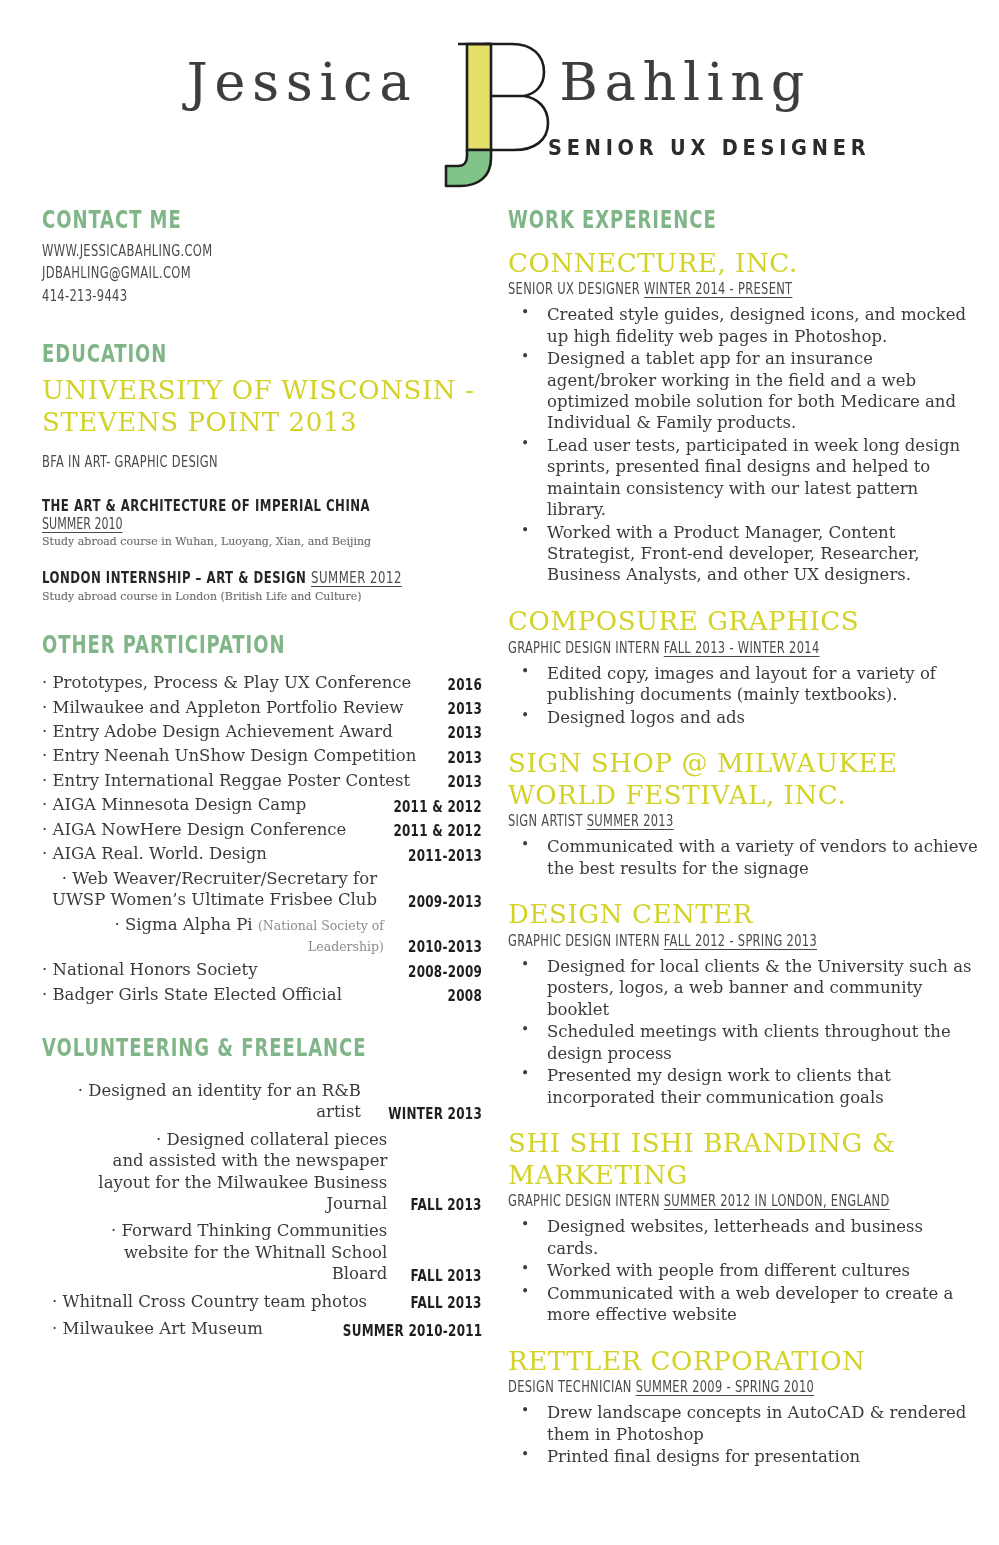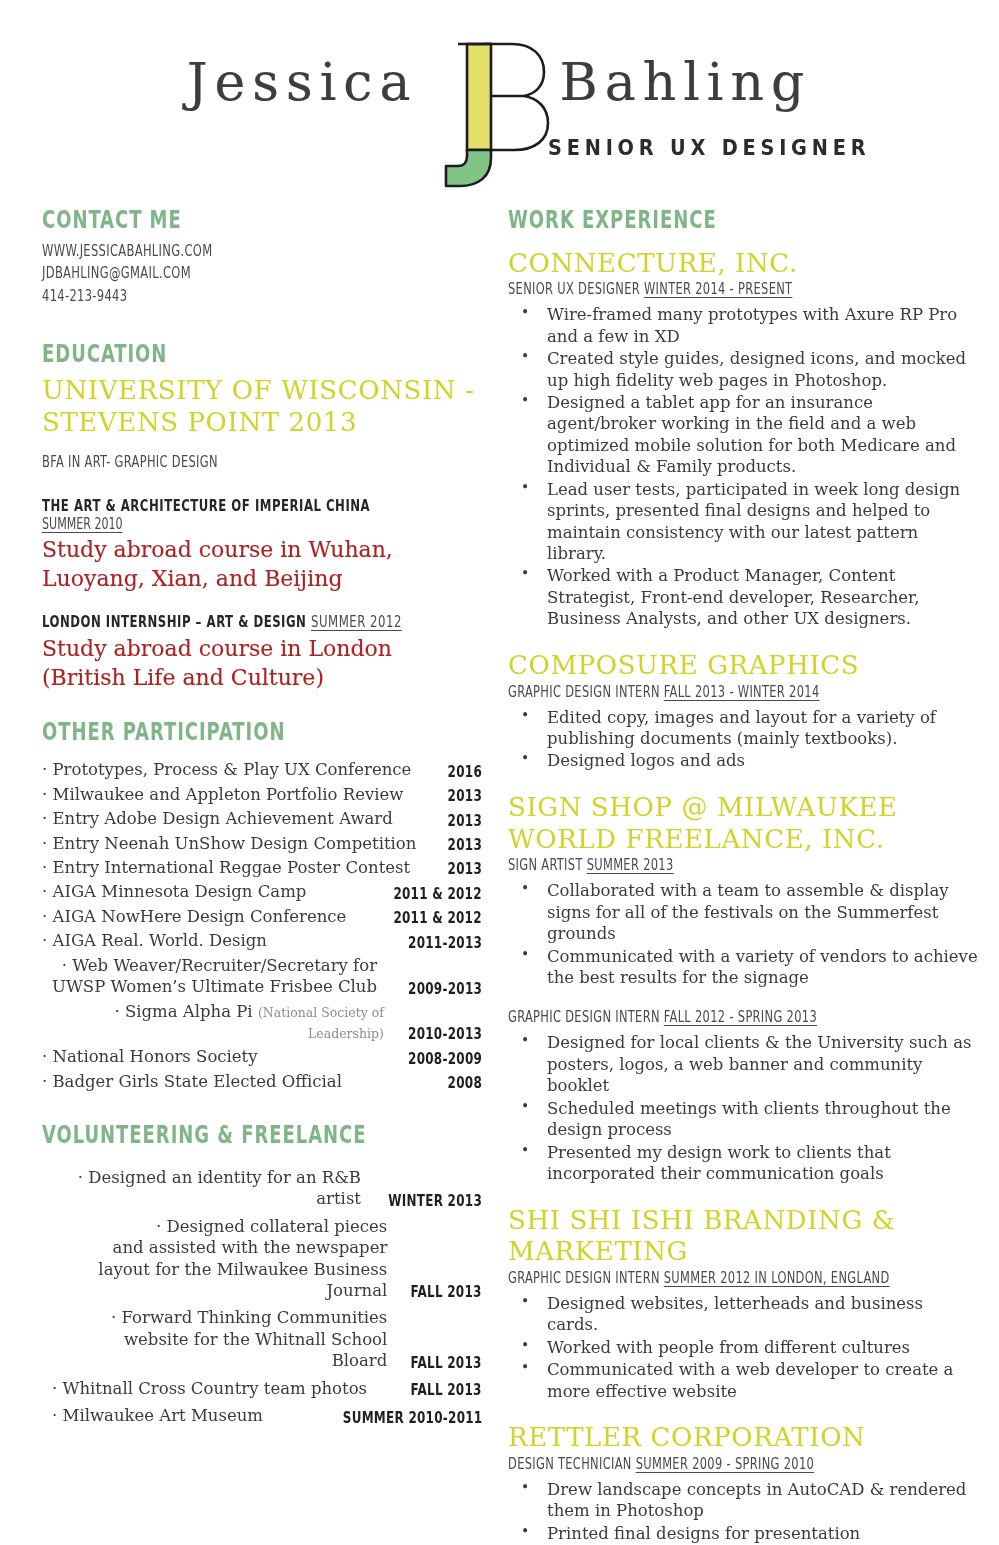--- a/index.html
+++ b/index.html
@@ -154,23 +154,23 @@
     color: #4a4a4a;
     transform: scaleX(0.80);
     transform-origin: left center;
     white-space: nowrap;
     line-height: 1.42;
   }
 
   
   .serif-p {
     font-family: "DejaVu Serif", "Liberation Serif", serif;
-    font-size: 22px;
+    font-size: 11px;
     font-weight: 300;
-    color: #b91c1c;
+    color: #737373;
     line-height: 1.32;
     margin: 0;
     -webkit-text-stroke: 0.1px #3b3b3b;
   }
 
   ul.bullets {
     list-style: none;
     margin: 6px 0 0 0;
     padding: 0;
   }
@@ -377,44 +377,43 @@
   </div>
 
   <div class="col-right">
     <div class="section-h">WORK EXPERIENCE</div>
     <div class="sp-8"></div>
     <div id="work-list">
         <div>
           <div class="accent-h">CONNECTURE, INC.</div>
           <div class="sub-meta"><span>SENIOR UX DESIGNER </span><u>WINTER 2014 - PRESENT</u></div>
           <ul class="bullets">
-            <li>Wire-framed many prototypes with Axure RP Pro and a few in XD</li>
             <li>Created style guides, designed icons, and mocked up high fidelity web pages in Photoshop.</li>
             <li>Designed a tablet app for an insurance agent/broker working in the field and a web optimized mobile solution for both Medicare and Individual &amp; Family products.</li>
             <li>Lead user tests, participated in week long design sprints, presented final designs and helped to maintain consistency with our latest pattern library.</li>
             <li>Worked with a Product Manager, Content Strategist, Front-end developer, Researcher, Business Analysts, and other UX designers.</li>
           </ul>
         </div>
         <div style="margin-top: 20px;">
           <div class="accent-h">COMPOSURE GRAPHICS</div>
           <div class="sub-meta"><span>GRAPHIC DESIGN INTERN </span><u>FALL 2013 - WINTER 2014</u></div>
           <ul class="bullets">
             <li>Edited copy, images and layout for a variety of publishing documents (mainly textbooks).</li>
             <li>Designed logos and ads</li>
           </ul>
         </div>
         <div style="margin-top: 20px;">
-          <div class="accent-h">SIGN SHOP @ MILWAUKEE WORLD FREELANCE, INC.</div>
+          <div class="accent-h">SIGN SHOP @ MILWAUKEE WORLD FESTIVAL, INC.</div>
           <div class="sub-meta"><span>SIGN ARTIST </span><u>SUMMER 2013</u></div>
           <ul class="bullets">
-            <li>Collaborated with a team to assemble &amp; display signs for all of the festivals on the Summerfest grounds</li>
             <li>Communicated with a variety of vendors to achieve the best results for the signage</li>
           </ul>
         </div>
         <div style="margin-top: 20px;">
+          <div class="accent-h">DESIGN CENTER</div>
           <div class="sub-meta"><span>GRAPHIC DESIGN INTERN </span><u>FALL 2012 - SPRING 2013</u></div>
           <ul class="bullets">
             <li>Designed for local clients &amp; the University such as posters, logos, a web banner and community booklet</li>
             <li>Scheduled meetings with clients throughout the design process</li>
             <li>Presented my design work to clients that incorporated their communication goals</li>
           </ul>
         </div>
         <div style="margin-top: 20px;">
           <div class="accent-h">SHI SHI ISHI BRANDING &amp; MARKETING</div>
           <div class="sub-meta"><span>GRAPHIC DESIGN INTERN </span><u>SUMMER 2012 IN LONDON, ENGLAND</u></div>

